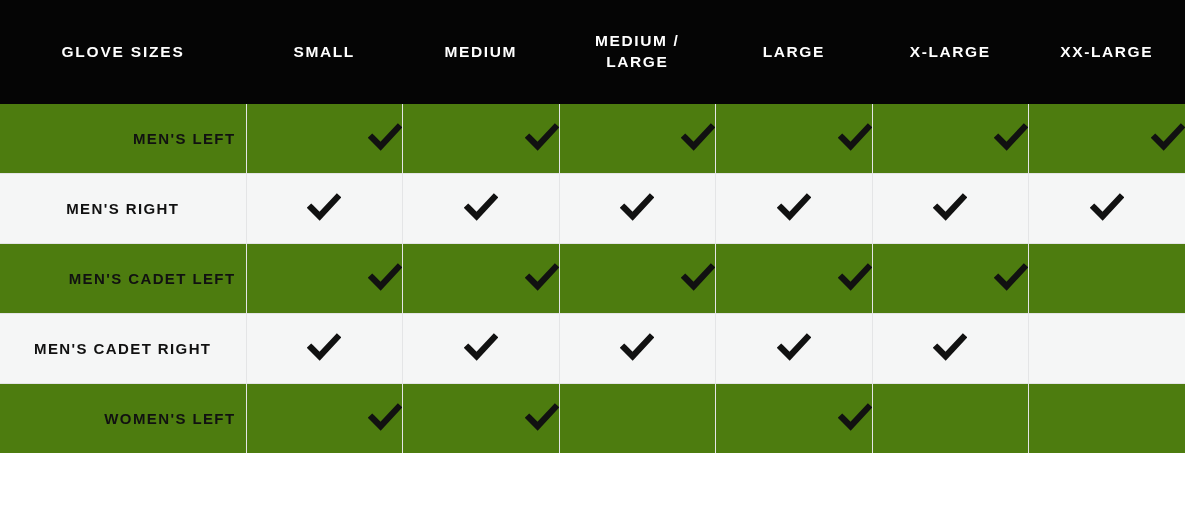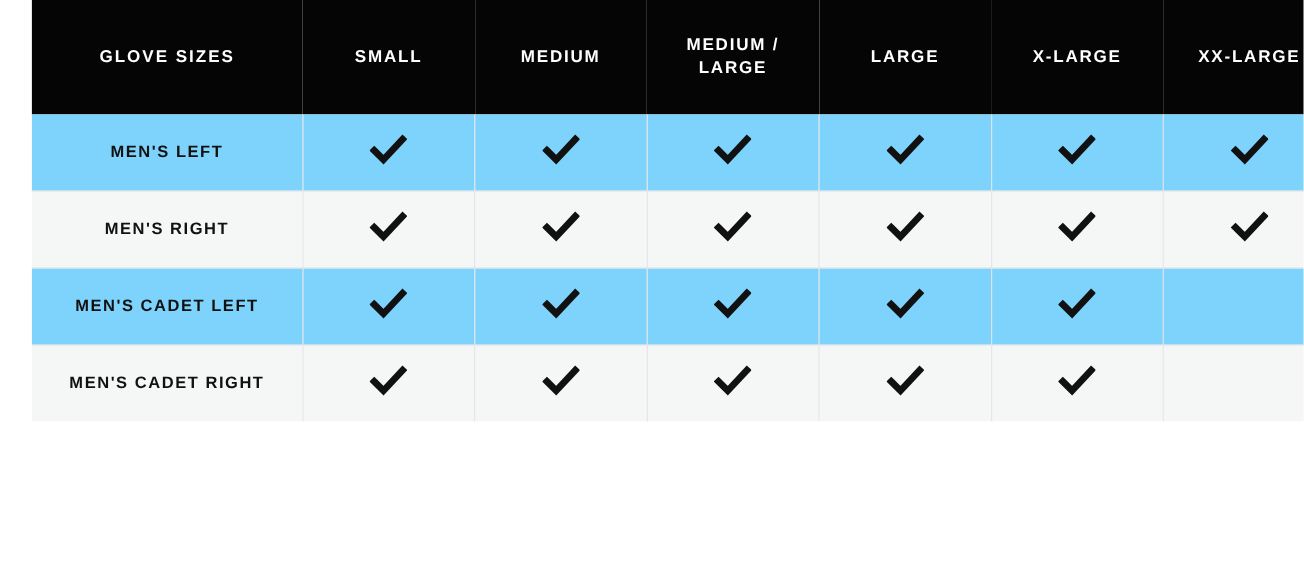--- a/index.html
+++ b/index.html
@@ -11,21 +11,20 @@
     width: 1185px;
     height: 527px;
     font-family: "Liberation Sans", sans-serif;
     color: #111111;
     overflow: hidden;
   }
   .table-wrap {
     width: 973px;
     height: 527px;
     box-sizing: border-box;
-    padding-left: 29px;
   }
   table.size-table {
     width: 1185px;
     border-collapse: collapse;
     table-layout: fixed;
   }
   table.size-table col.c0 { width: 246px; }
   table.size-table col.cx { width: 156.5px; }
 
   thead th {
@@ -40,21 +39,21 @@
     vertical-align: middle;
     padding: 0 6px;
     line-height: 1.35;
     border: 0;
   }
   thead th.first-col {
     letter-spacing: 1.8px;
   }
 
   tbody tr { height: 69px; }
-  tbody tr.odd  td { background: #7dd3fc; }
+  tbody tr.odd  td { background: #4d7c0f; text-align: right; }
   tbody tr.even td { background: #f5f6f6; text-align: center; }
 
   tbody td {
     border-right: 1px solid #e4e5e6;
     border-bottom: 1px solid #e4e5e6;
     text-align: center;
     vertical-align: middle;
     height: 69px;
     padding: 0;
   }
@@ -183,15 +182,36 @@
           <td><span class="check"><svg viewBox="0 0 34 34" width="34" height="34" aria-hidden="true">
                 <path d="M4.2 17.8 L12.6 26.2 L30.0 7.6" fill="none" stroke="#111111" stroke-width="6.2" stroke-linecap="square" stroke-linejoin="miter"></path>
               </svg></span></td>
           <td><span class="check"><svg viewBox="0 0 34 34" width="34" height="34" aria-hidden="true">
                 <path d="M4.2 17.8 L12.6 26.2 L30.0 7.6" fill="none" stroke="#111111" stroke-width="6.2" stroke-linecap="square" stroke-linejoin="miter"></path>
               </svg></span></td>
           <td>
             <span class="empty-cell"></span>
           </td>
         </tr>
+        <tr class="odd">
+          <td class="row-label">WOMEN'S LEFT</td>
+          <td><span class="check"><svg viewBox="0 0 34 34" width="34" height="34" aria-hidden="true">
+                <path d="M4.2 17.8 L12.6 26.2 L30.0 7.6" fill="none" stroke="#111111" stroke-width="6.2" stroke-linecap="square" stroke-linejoin="miter"></path>
+              </svg></span></td>
+          <td><span class="check"><svg viewBox="0 0 34 34" width="34" height="34" aria-hidden="true">
+                <path d="M4.2 17.8 L12.6 26.2 L30.0 7.6" fill="none" stroke="#111111" stroke-width="6.2" stroke-linecap="square" stroke-linejoin="miter"></path>
+              </svg></span></td>
+          <td>
+            <span class="empty-cell"></span>
+          </td>
+          <td><span class="check"><svg viewBox="0 0 34 34" width="34" height="34" aria-hidden="true">
+                <path d="M4.2 17.8 L12.6 26.2 L30.0 7.6" fill="none" stroke="#111111" stroke-width="6.2" stroke-linecap="square" stroke-linejoin="miter"></path>
+              </svg></span></td>
+          <td>
+            <span class="empty-cell"></span>
+          </td>
+          <td>
+            <span class="empty-cell"></span>
+          </td>
+        </tr>
       </tbody>
   </table>
 </div>
 
 </body></html>

